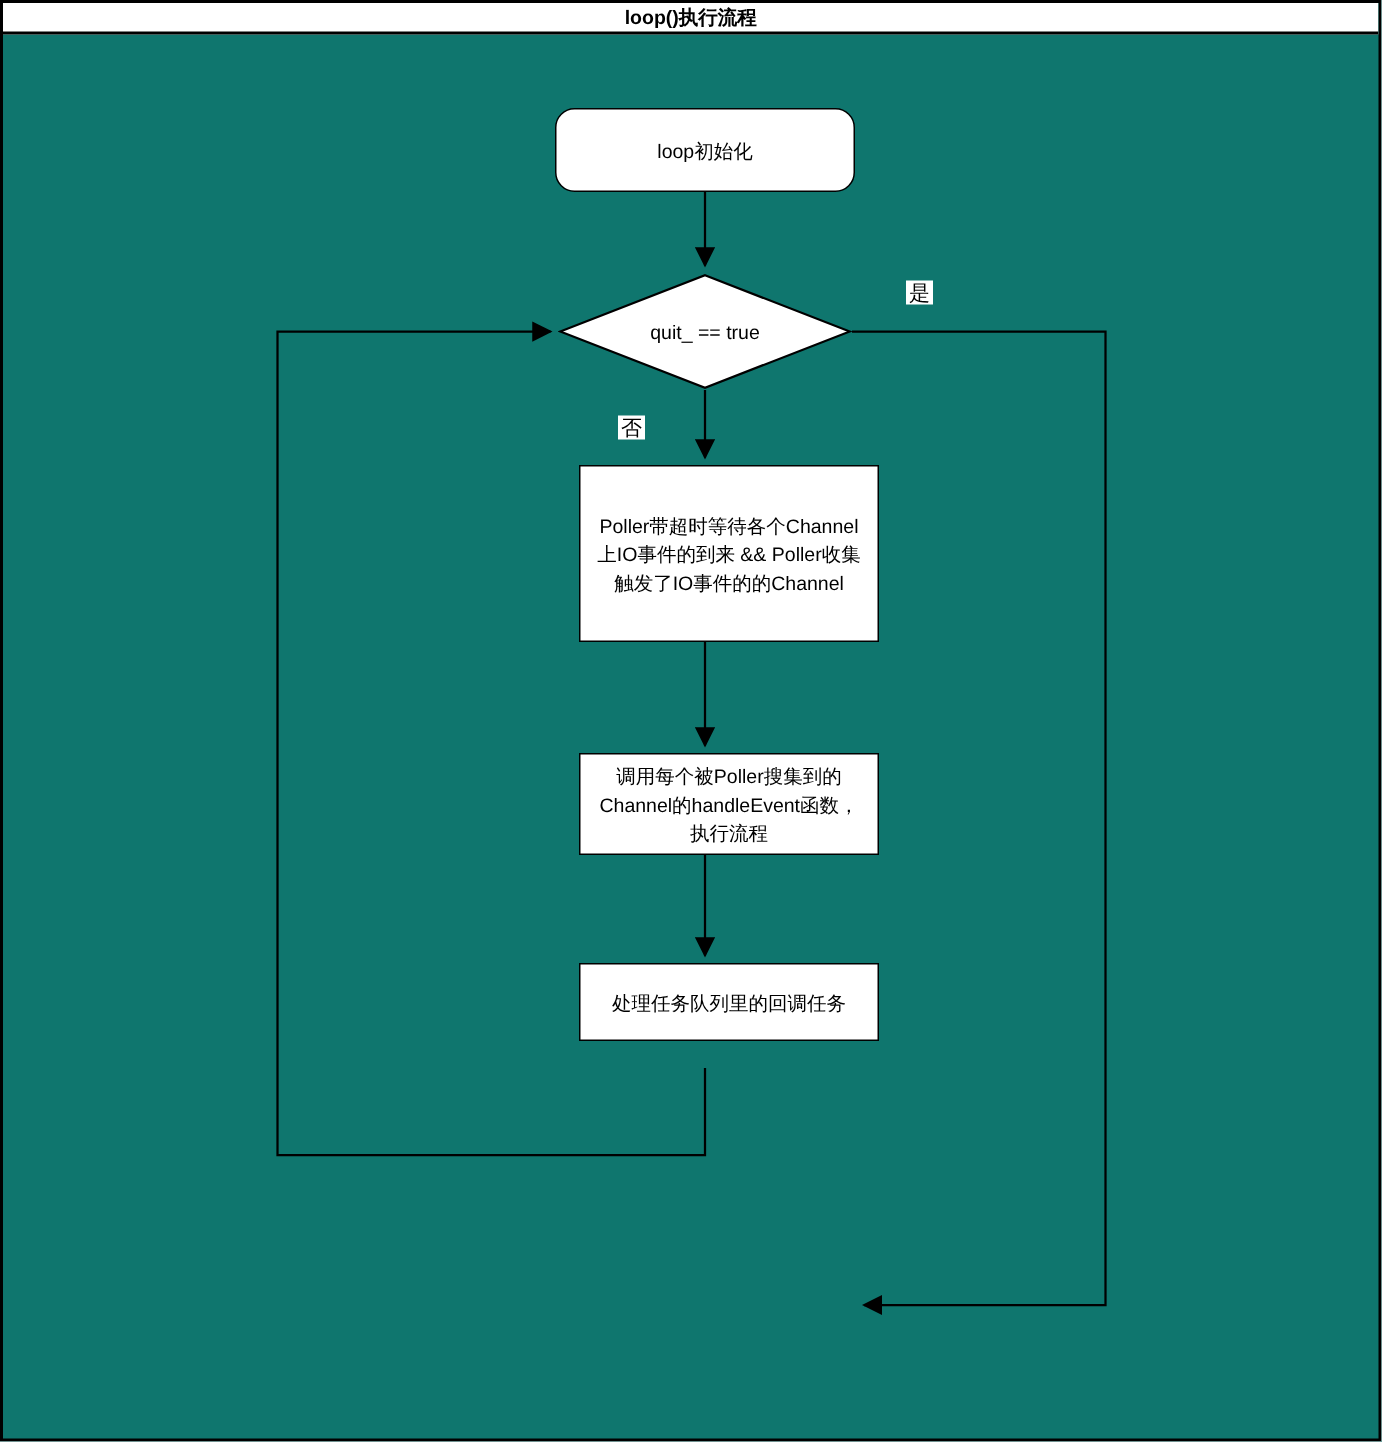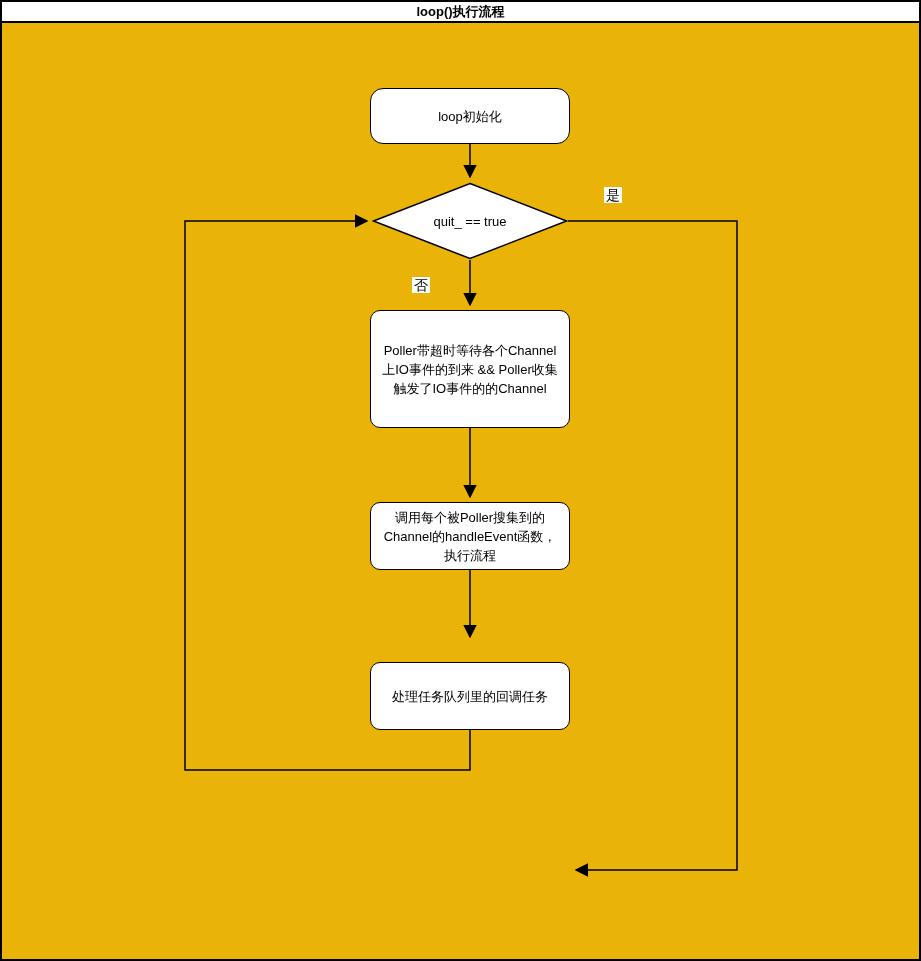--- a/index.html
+++ b/index.html
@@ -6,21 +6,21 @@
   html, body { background: #ffffff; }
   body {
     font-family: "Liberation Sans", "DejaVu Sans", sans-serif;
     color: #000000;
   }
   .frame {
     position: relative;
     width: 921px;
     height: 961px;
     border: 2px solid #000000;
-    background: #eab308;
+    background: #0f766e;
     overflow: hidden;
   }
   .title-bar {
     position: absolute;
     left: 0; top: 0;
     width: 917px;
     height: 21px;
     border-bottom: 2px solid #000000;
     display: flex;
     align-items: center;
@@ -48,44 +48,44 @@
     align-items: center;
     justify-content: center;
     text-align: center;
     font-size: 13px;
     line-height: 19px;
     background: #ffffff;
     z-index: 2;
   }
   .node-box { border: 1.5px solid #000000; }
   .terminator-start {
-    left: 370px; top: 88px;
+    left: 370px; top: 72px;
     width: 200px; height: 56px;
     border-radius: 13px;
     padding: 0 10px;
   }
   .decision {
     left: 372px; top: 182px;
     width: 196px; height: 78px;
     background: transparent;
     justify-content: center;
   }
   .decision svg, .terminator-end svg {
     position: absolute;
     left: 0; top: 0;
   }
   .decision .label, .terminator-end .label {
     position: relative;
     z-index: 1;
     padding: 0 14px;
   }
-  .process { left: 370px; width: 200px; padding: 0 9px; border-radius: 10px; }
+  .process { left: 386px; width: 200px; padding: 0 9px; }
   .process-1 { top: 310px; height: 118px; }
   .process-2 { top: 502px; height: 68px; }
-  .process-3 { top: 642px; height: 68px; margin-top: 20px; }
+  .process-3 { top: 642px; height: 52px; }
   .terminator-end {
     left: 371px; top: 842px;
     width: 198px; height: 56px;
     background: transparent;
   }
   .edge-label {
     position: absolute;
     font-size: 14px;
     line-height: 16px;
     background: #ffffff;

